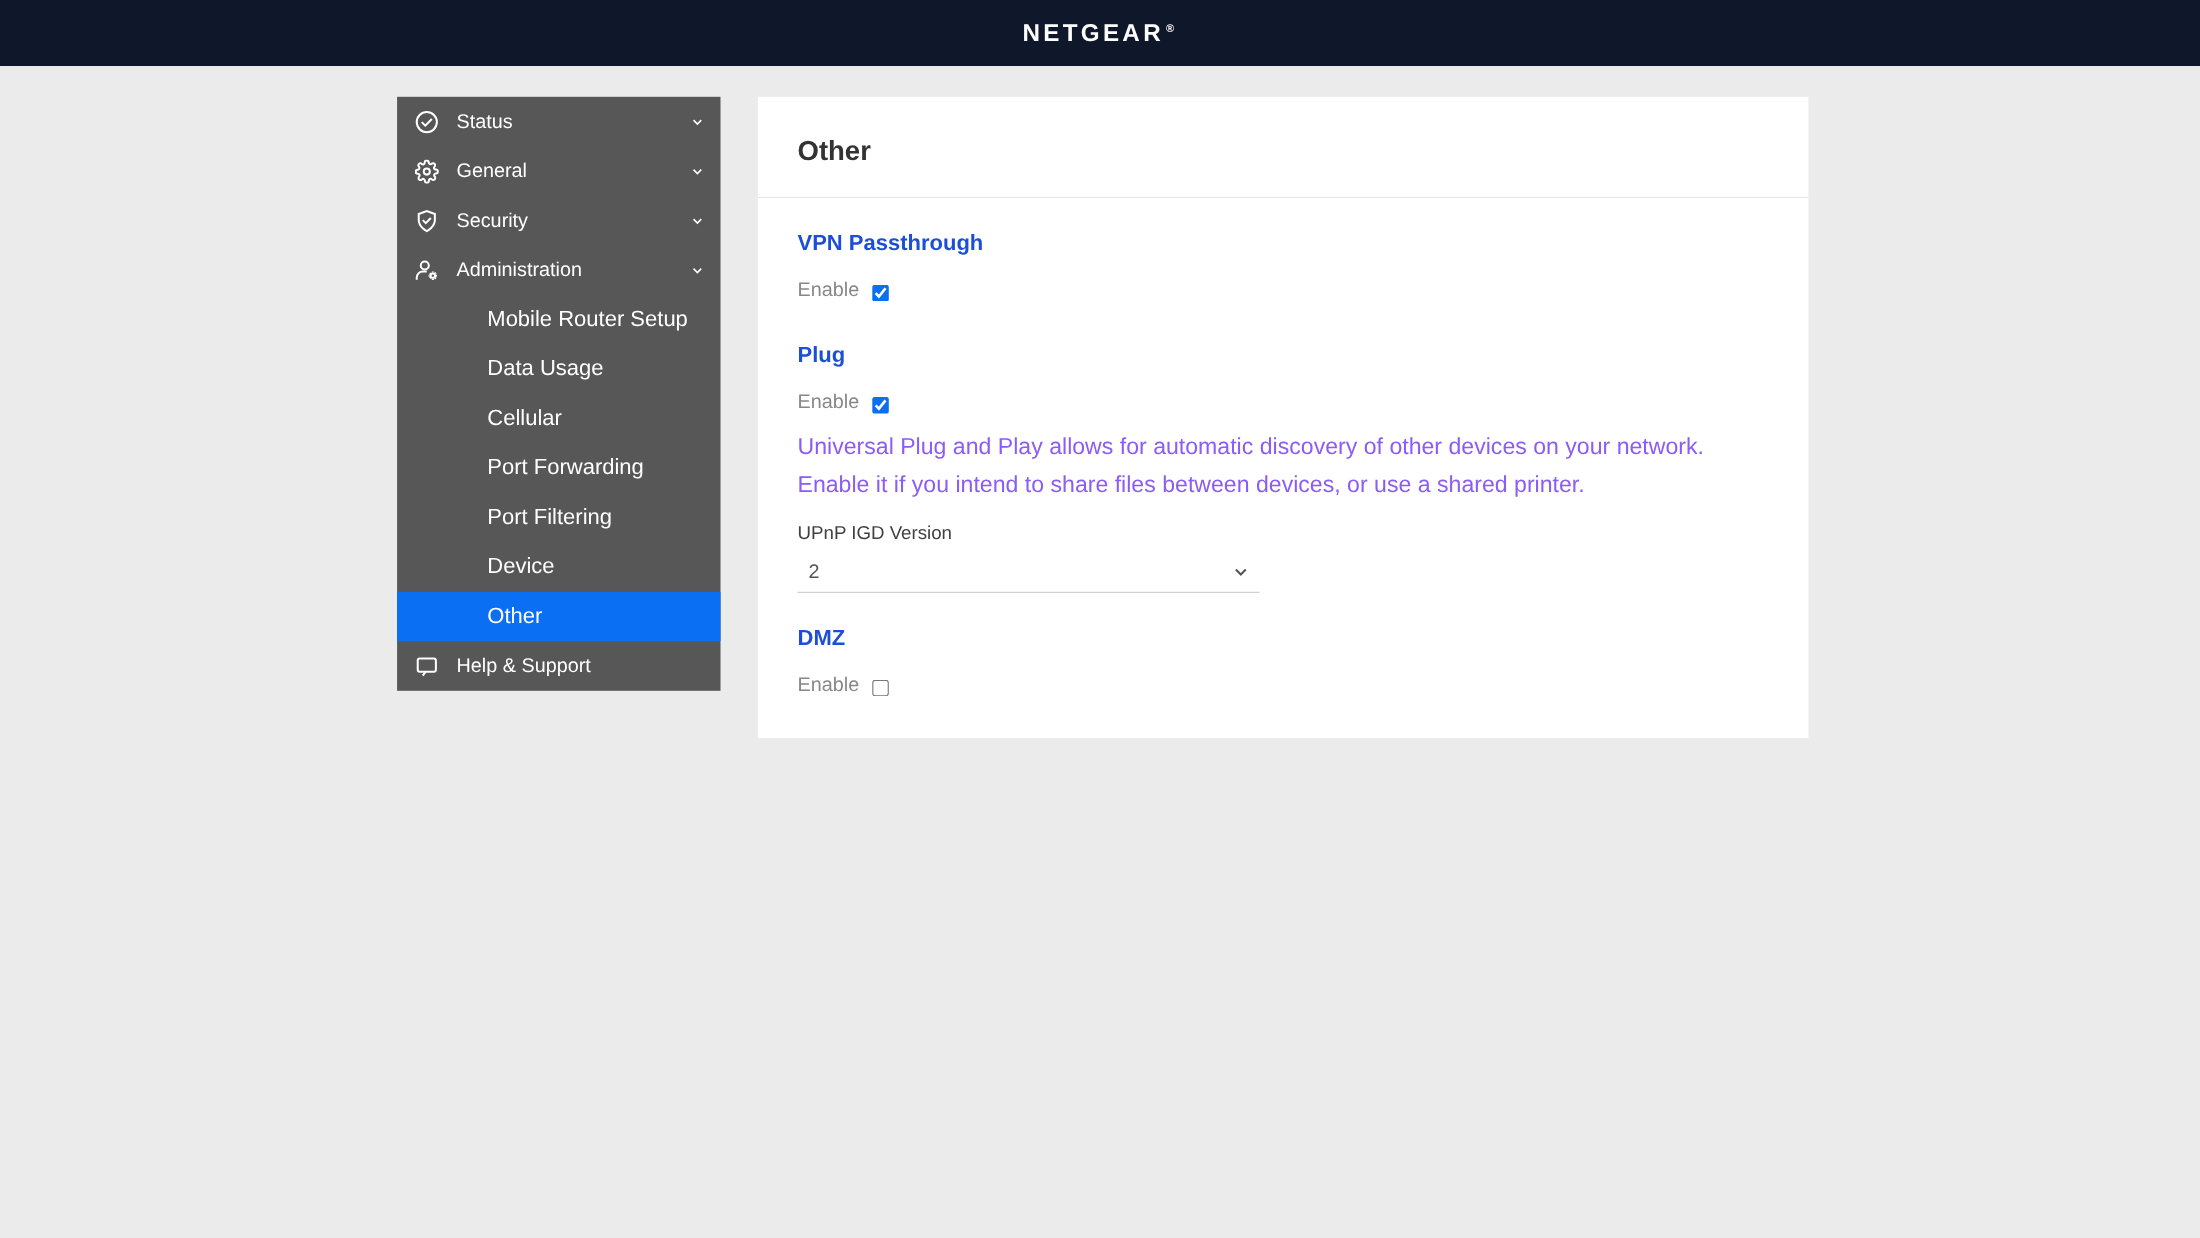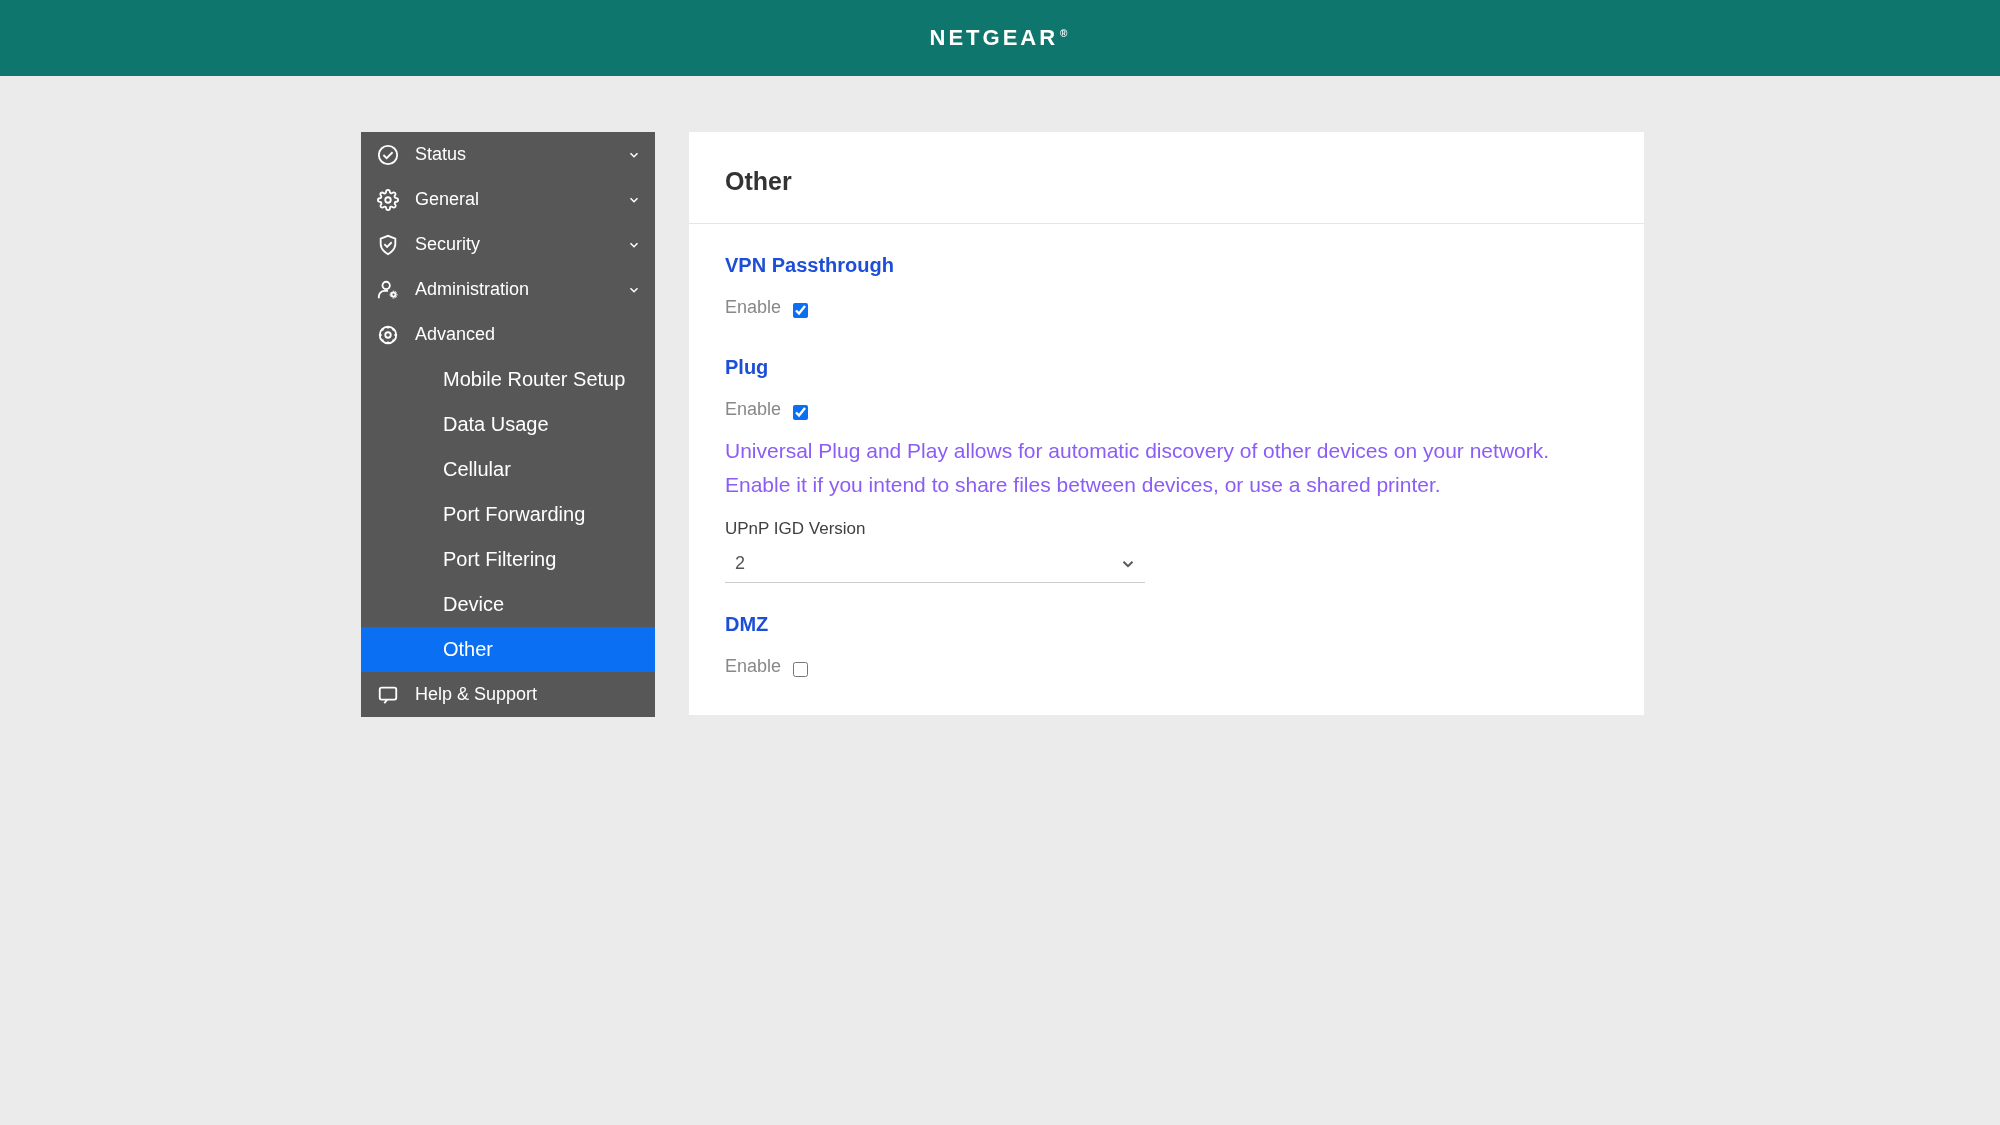--- a/index.html
+++ b/index.html
@@ -1,37 +1,37 @@
 <!DOCTYPE html>
 <html><head>
   <meta charset="utf-8">
   <style>
     * { margin: 0; padding: 0; box-sizing: border-box; font-family: Arial, sans-serif; }
     body { background: #ebebeb; min-height: 100vh; }
     
     .header {
-      background: #0f766e;
-      height: 76px;
+      background: #0f172a;
+      height: 60px;
       display: flex;
       align-items: center;
       justify-content: center;
     }
     .brand {
       color: #fff;
       font-size: 22px;
       font-weight: 800;
       letter-spacing: 3px;
     }
     .brand sup { font-size: 10px; vertical-align: super; margin-left:2px;}
     
     .container {
       display: flex;
       max-width: 1290px;
       margin: 0 auto;
-      padding-top: 56px;
+      padding-top: 28px;
       gap: 34px;
       padding-left: 6px;
     }
     
     .sidebar {
       width: 294px;
       background: #575757;
       align-self: flex-start;
     }
     .sidebar-item {
@@ -161,30 +161,20 @@
           </svg>
       </span>
       <span class="label">Administration</span>
       <span class="chev">
         <svg width="14" height="14" viewBox="0 0 24 24" fill="none" stroke="#fff" stroke-width="2.5">
             <polyline points="6 9 12 15 18 9"></polyline>
           </svg>
       </span>
     </div>
 
-    <div class="sidebar-item">
-      <span class="icon-wrap">
-        <svg width="22" height="22" viewBox="0 0 24 24" fill="none" stroke="#fff" stroke-width="2">
-            <circle cx="12" cy="12" r="3"></circle>
-            <circle cx="12" cy="12" r="9"></circle>
-            <path d="M12 3v2M12 19v2M21 12h-2M5 12H3M18.4 5.6l-1.4 1.4M7 17l-1.4 1.4M18.4 18.4L17 17M7 7 5.6 5.6"></path>
-          </svg>
-      </span>
-      <span class="label">Advanced</span>
-    </div>
 
     <div class="sidebar-subitem">
         <span>Mobile Router Setup</span>
       </div>
     <div class="sidebar-subitem">
         <span>Data Usage</span>
       </div>
     <div class="sidebar-subitem">
         <span>Cellular</span>
       </div>

